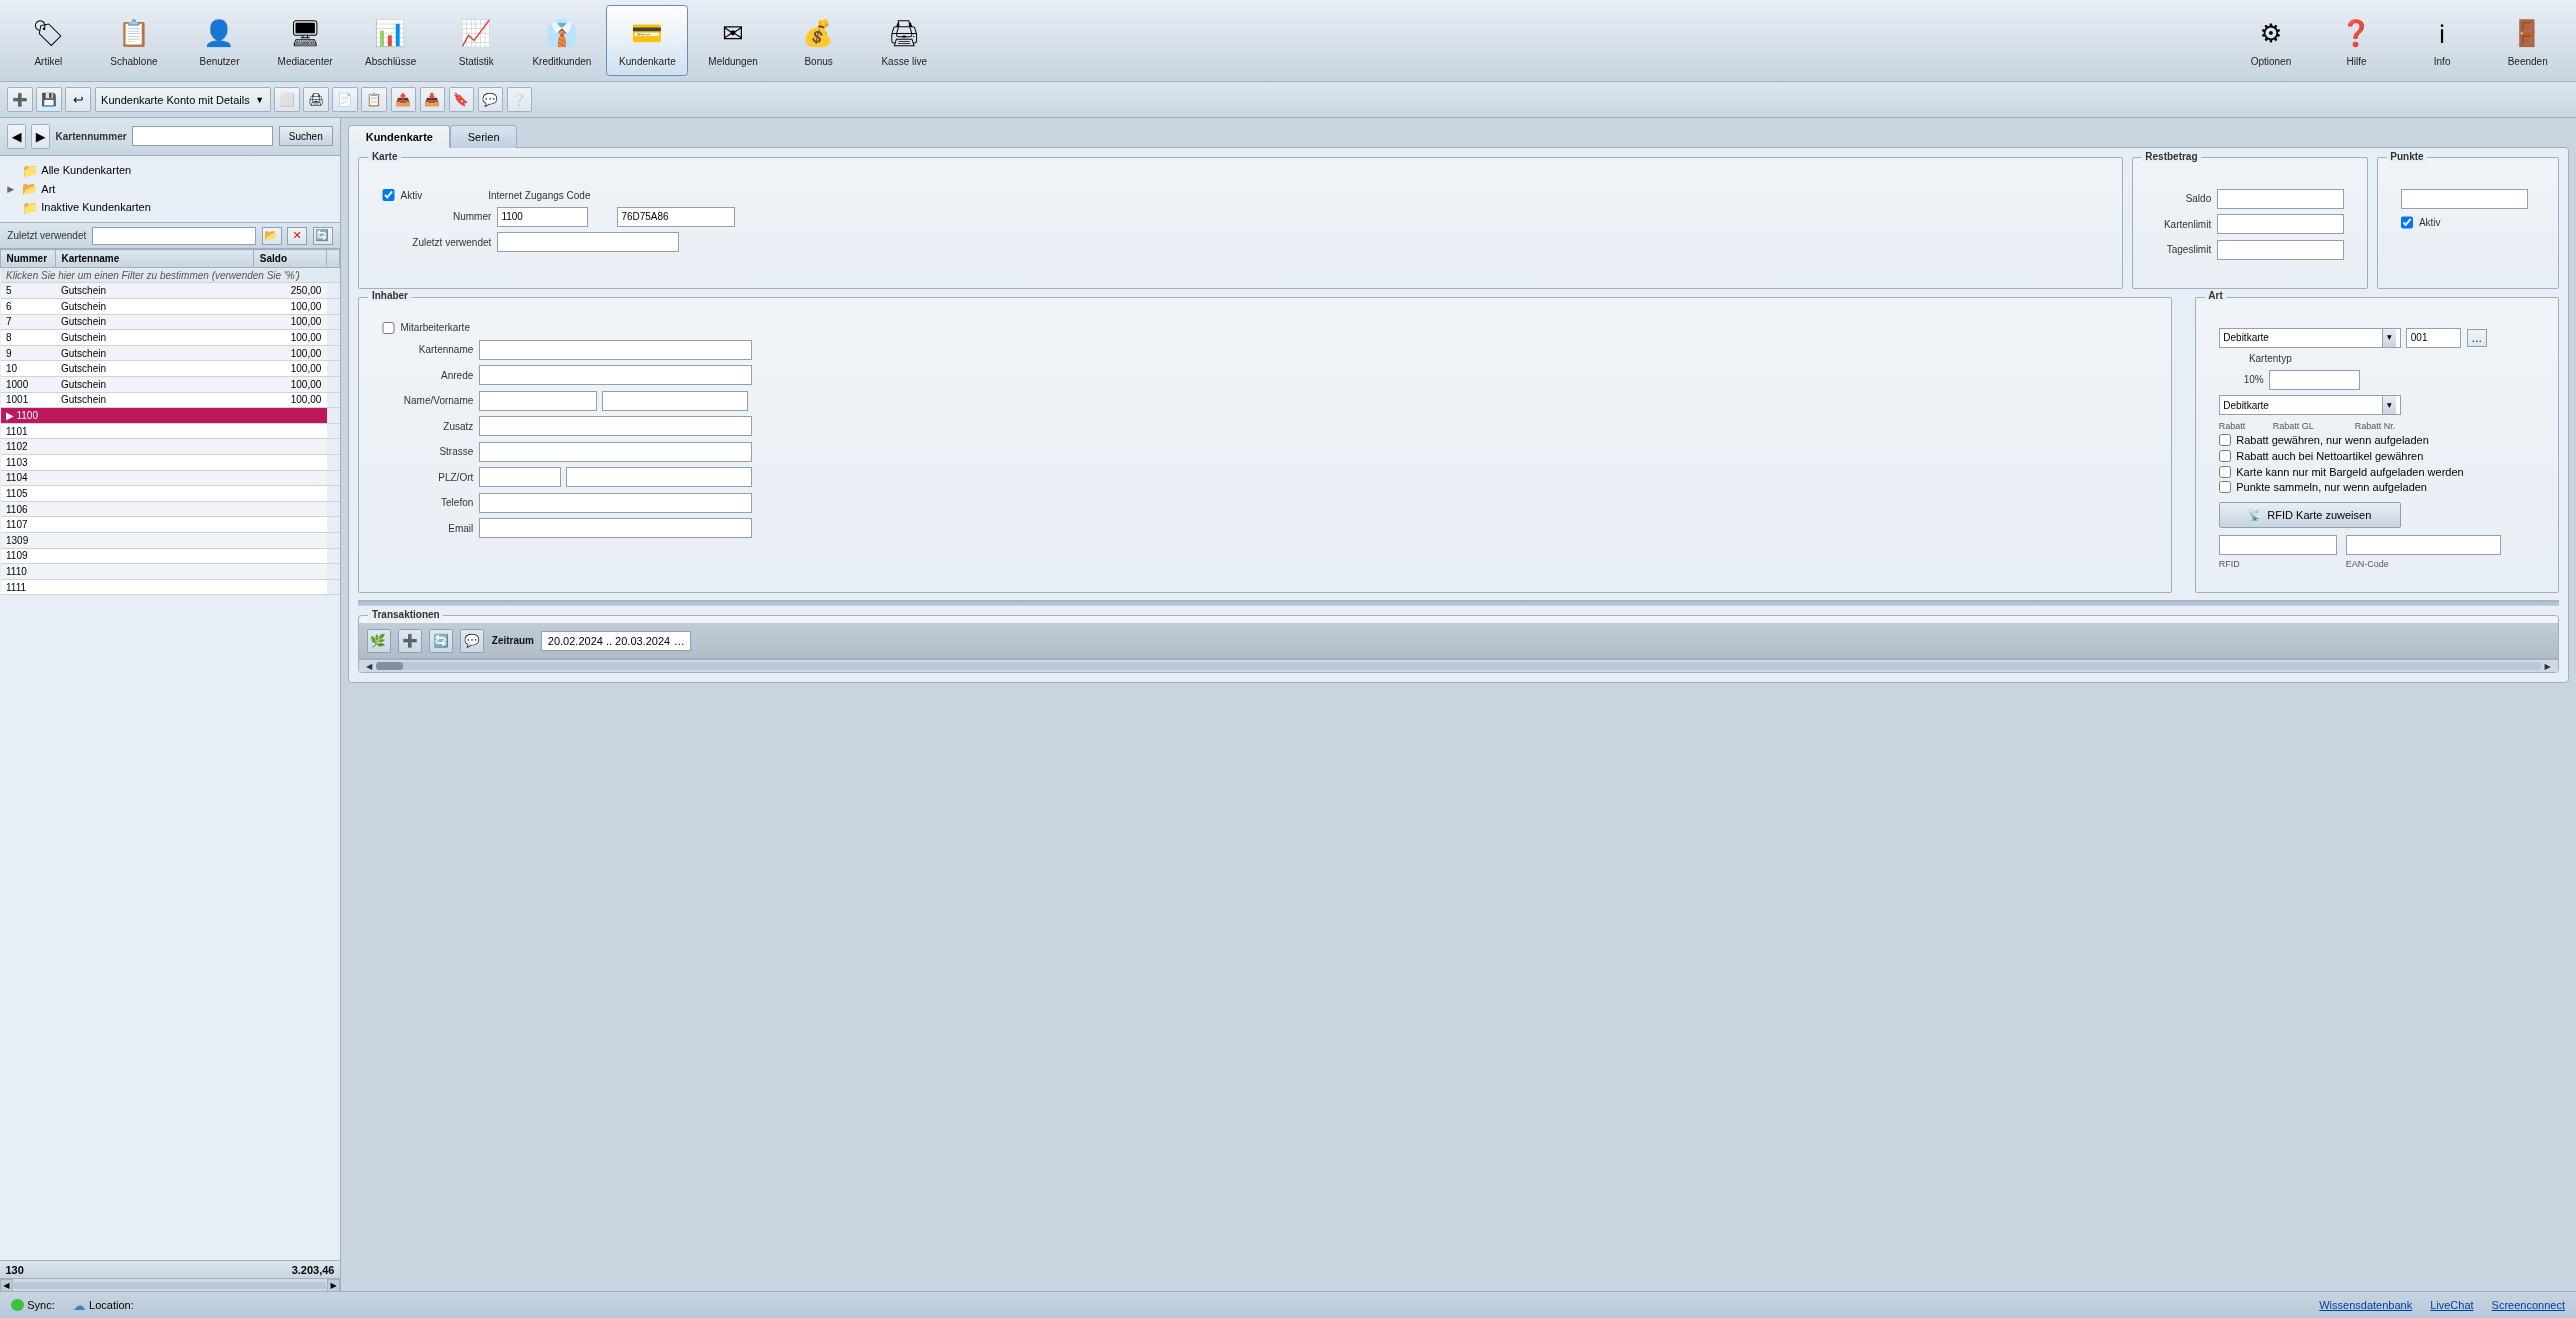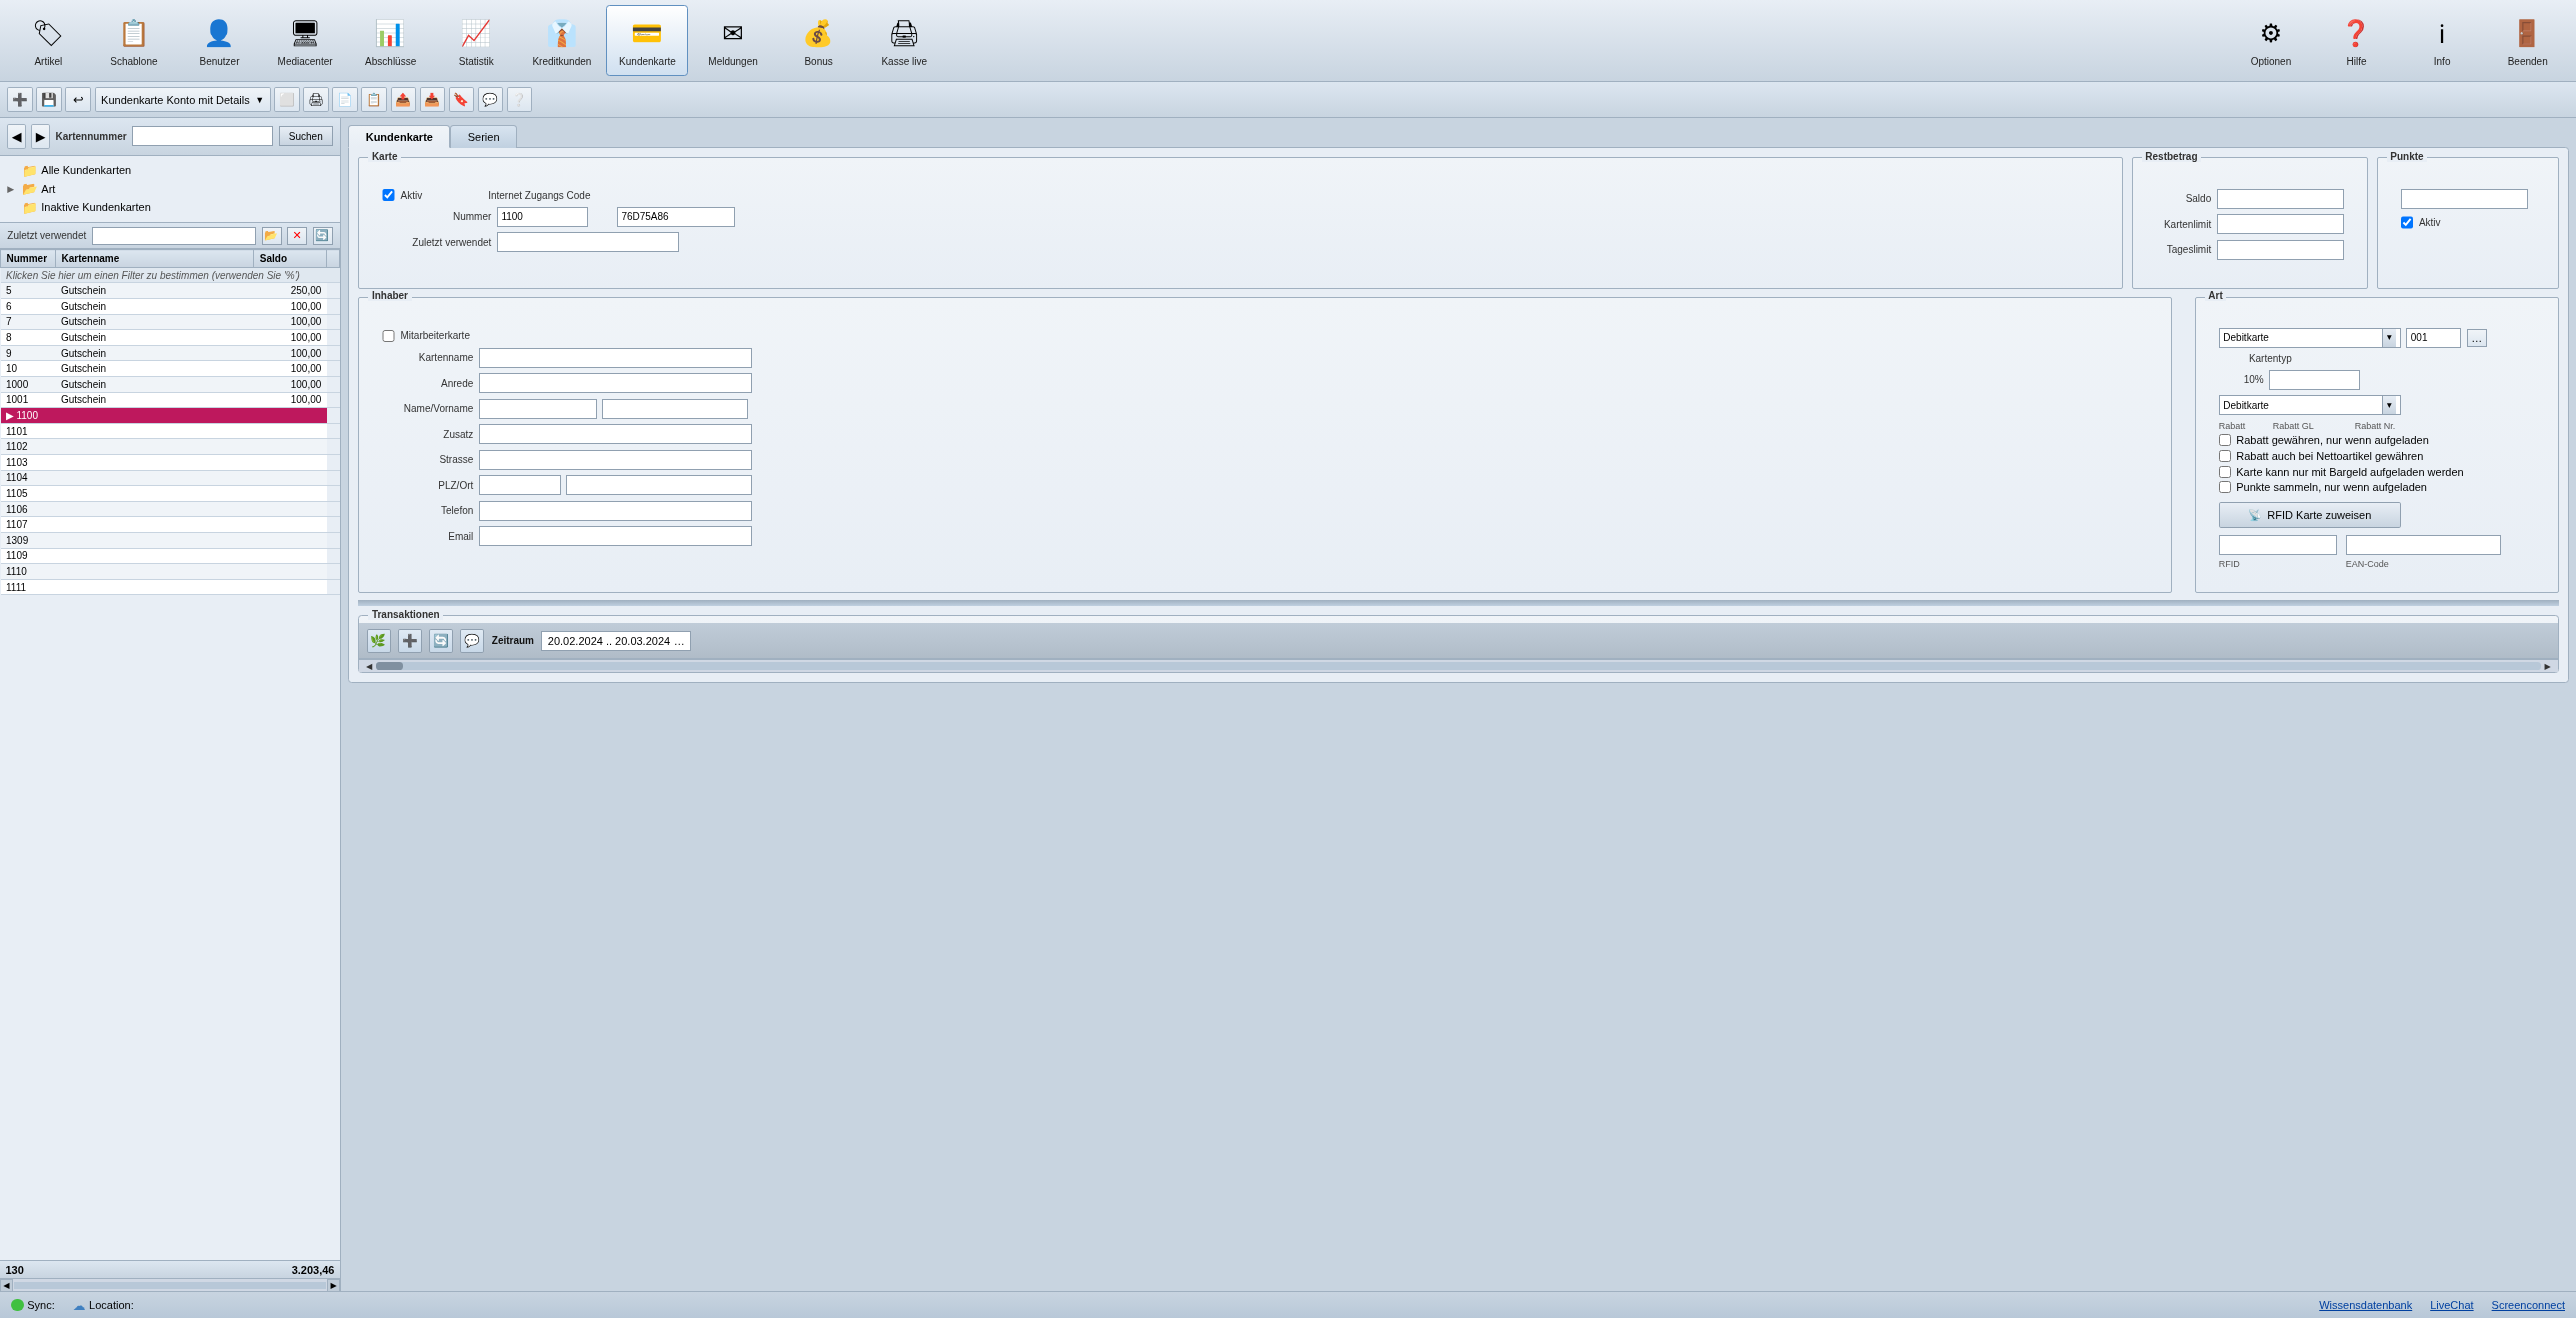--- a/index.html
+++ b/index.html
@@ -852,21 +852,21 @@
             <label for="punkte-aktiv" class="checkbox-label">Aktiv</label>
           </div>
         </div>
       </div>
     </div>
 
     <div class="form-row">
 
       <div class="form-section" style="flex:1;">
         <span class="section-title">Inhaber</span>
-        <div style="margin-top:9px;">
+        <div style="margin-top:1px;">
           <div class="checkbox-field">
             <input type="checkbox" id="mitarbeiterkarte" style="">
             <label for="mitarbeiterkarte" class="checkbox-label">Mitarbeiterkarte</label>
           </div>
           <div class="form-field">
             <span class="field-label" style="width:91px;">Kartenname</span>
             <input class="field-input" style="width: 273px;" type="text" value="">
           </div>
           <div class="form-field">
             <span class="field-label" style="width:91px;">Anrede</span>

